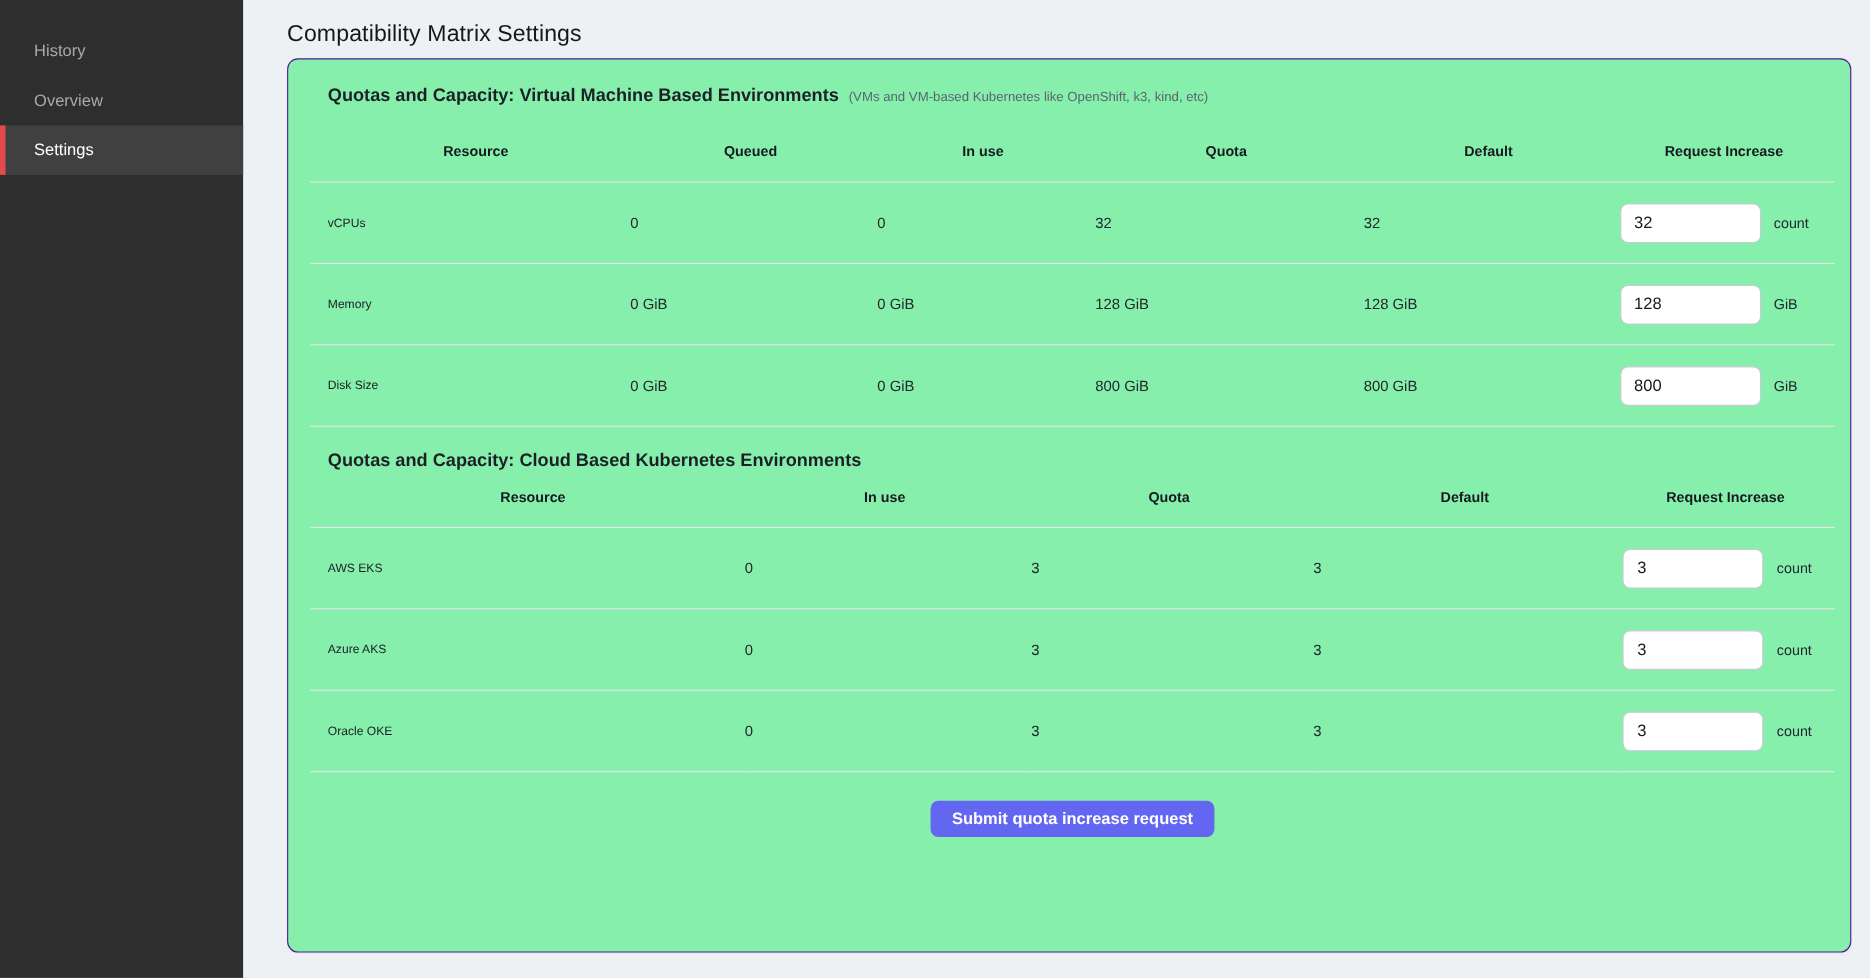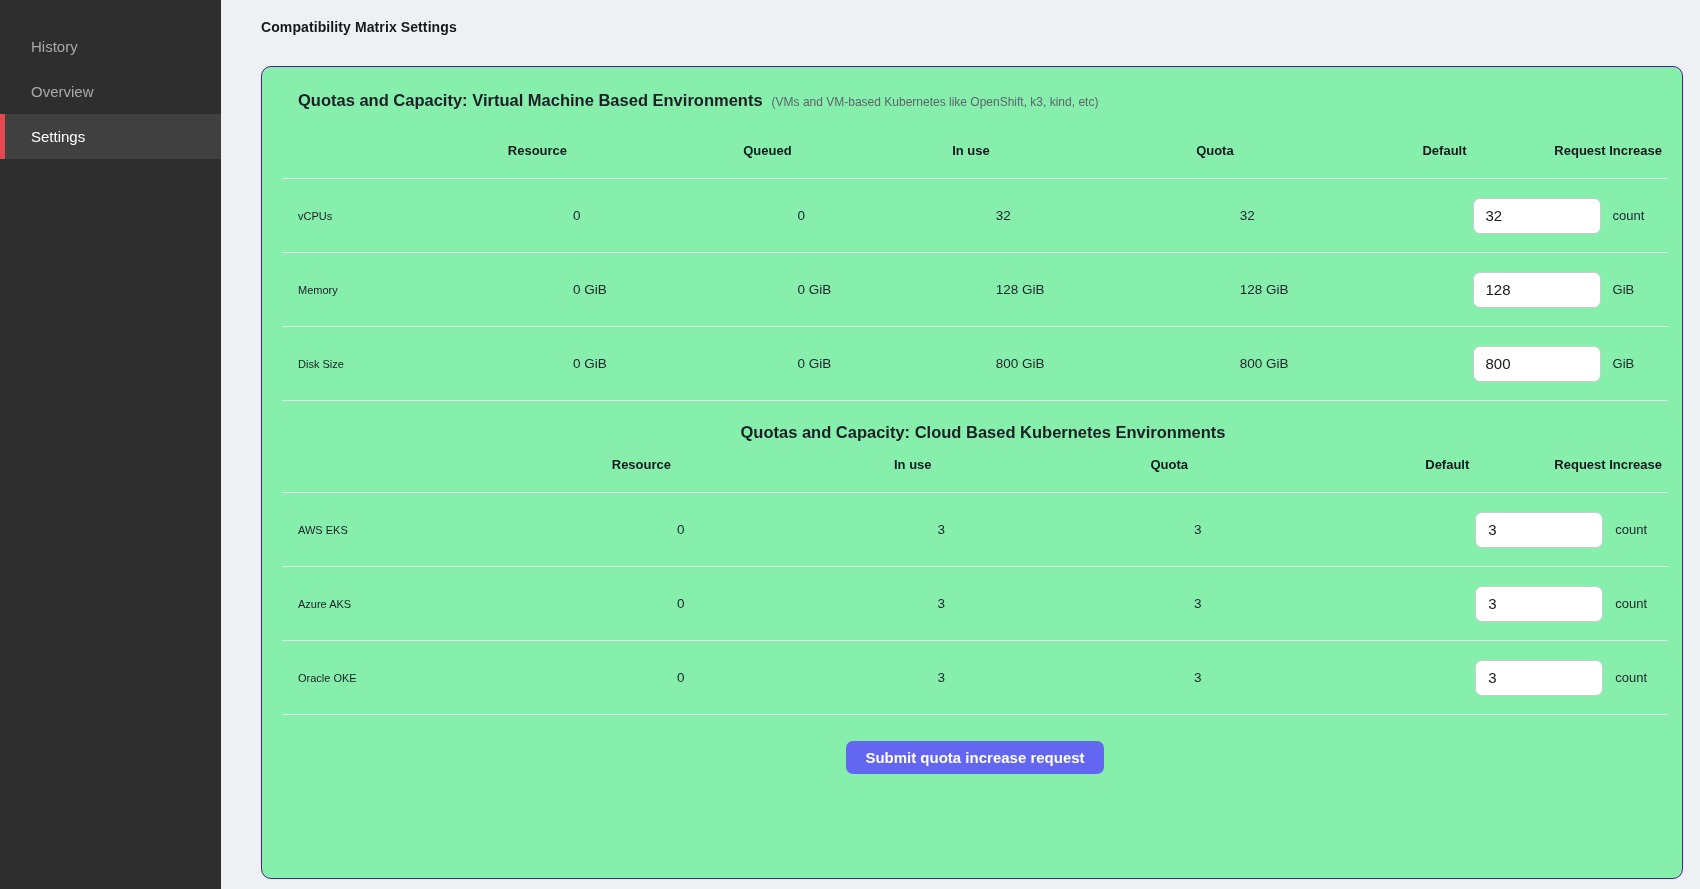--- a/index.html
+++ b/index.html
@@ -36,25 +36,25 @@
     padding-left: 26px;
   }
 
   
   .main {
     flex: 1;
     padding: 19px 17px 0 40px;
     overflow: hidden;
   }
   .page-title {
-    font-size: 14px;
-    font-weight: 700;
+    font-size: 21px;
+    font-weight: 400;
     color: #14171c;
     letter-spacing: 0.1px;
-    margin-bottom: 31px;
+    margin-bottom: 10px;
   }
   .card {
     background: #86efac;
     border: 1px solid #4c1d95;
     border-radius: 10px;
     box-shadow: 0 1px 2px rgba(20,30,40,0.04);
     padding: 24px 14px 20px 20px;
     height: 813px;
   }
 
@@ -66,29 +66,29 @@
   }
   .section-title {
     font-size: 16.5px;
     font-weight: 700;
     color: #1c2026;
   }
   .section-subtitle {
     font-size: 12px;
     color: #5d646e;
   }
-  .section-head.second { margin-top: 22px; justify-content: center; }
+  .section-head.second { margin-top: 22px; }
 
   table.quota-table {
     width: 100%;
     border-collapse: collapse;
     table-layout: fixed;
   }
   .quota-table th {
-    text-align: right;
+    text-align: center;
     font-size: 13px;
     font-weight: 700;
     color: #16191f;
     padding: 33px 6px 20px 0;
     border-bottom: 1px solid #e4e7eb;
   }
   .quota-table.cloud th { padding-top: 15px; }
   .quota-table th:first-child, .quota-table td:first-child { padding-left: 16px; }
   .quota-table td {
     height: 74px;

